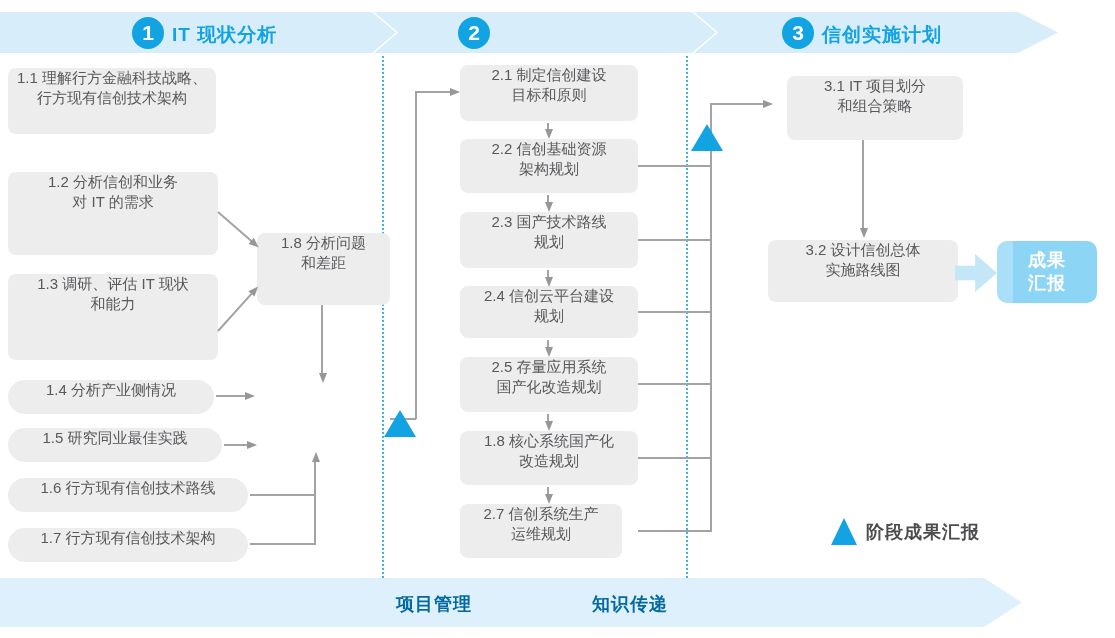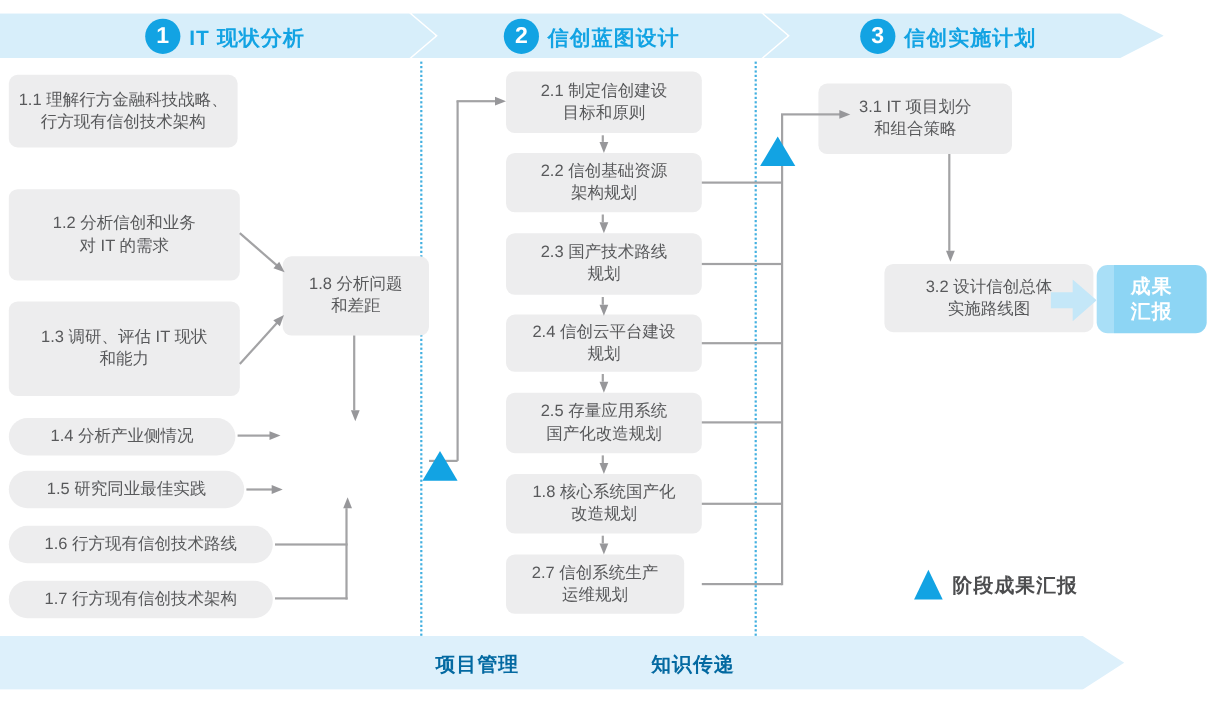--- a/index.html
+++ b/index.html
@@ -10,21 +10,21 @@
   
   .banner{position:absolute;top:12px;height:41px;background:#d7eefa;}
   .banner.b1{left:0;width:396px;clip-path:polygon(0 0,calc(100% - 24px) 0,100% 50%,calc(100% - 24px) 100%,0 100%);}
   .banner.b2{left:374px;width:342px;clip-path:polygon(0 0,calc(100% - 24px) 0,100% 50%,calc(100% - 24px) 100%,0 100%,24px 50%);}
   .banner.b3{left:694px;width:364px;clip-path:polygon(0 0,calc(100% - 40px) 0,100% 50%,calc(100% - 40px) 100%,0 100%,24px 50%);}
   .badge{position:absolute;top:17px;width:32px;height:32px;border-radius:50%;background:#12a3e3;color:#fff;
     font-weight:bold;font-size:21px;display:flex;align-items:center;justify-content:center;}
   .ptitle{position:absolute;top:22px;font-size:19px;font-weight:bold;color:#12a3e3;letter-spacing:1px;white-space:nowrap;}
   
   .node{position:absolute;background:#ededee;border-radius:8px;color:#58595b;font-size:15px;line-height:1.35;
-    display:flex;flex-direction:column;align-items:center;justify-content:center;text-align:center;white-space:nowrap;}
+    display:flex;flex-direction:column;align-items:center;text-align:center;white-space:nowrap;}
   .pill{border-radius:17px;}
   
   .hline{position:absolute;height:0;border-top:2px solid #a3a3a5;}
   .vline{position:absolute;width:0;border-left:2px solid #a3a3a5;}
   .diag{position:absolute;height:0;border-top:2px solid #a3a3a5;transform-origin:0 50%;}
   .ar::after{content:"";position:absolute;right:-9px;top:-5px;width:0;height:0;
     border-left:10px solid #97979a;border-top:4px solid transparent;border-bottom:4px solid transparent;}
   .ad::after{content:"";position:absolute;left:-4px;bottom:-10px;width:0;height:0;
     border-top:10px solid #97979a;border-left:4px solid transparent;border-right:4px solid transparent;}
   .au::after{content:"";position:absolute;left:-4px;top:-10px;width:0;height:0;
@@ -56,21 +56,20 @@
   <div class="banner b3"></div>
 
   <div class="badge" style="left:132px">
       <span>1</span>
     </div>
   <div class="ptitle" style="left:172px">IT 现状分析</div>
 
   <div class="badge" style="left:458px">
       <span>2</span>
     </div>
-  <div class="ptitle" style="left:498px">信创蓝图设计</div>
 
   <div class="badge" style="left:782px">
       <span>3</span>
     </div>
   <div class="ptitle" style="left:822px">信创实施计划</div>
 
   <div class="dotline" style="left:382px"></div>
   <div class="dotline" style="left:686px"></div>
 
   <div class="node" style="left:8px;top:68px;width:208px;height:66px">
@@ -124,25 +123,25 @@
   </div>
   <div class="node" style="left:460px;top:431px;width:178px;height:54px">
     <span>1.8 核心系统国产化</span>
     <span>改造规划</span>
   </div>
   <div class="node" style="left:460px;top:504px;width:162px;height:54px">
     <span>2.7 信创系统生产</span>
     <span>运维规划</span>
   </div>
 
-  <div class="node" style="left:744px;top:76px;width:176px;height:64px">
+  <div class="node" style="left:787px;top:76px;width:176px;height:64px">
     <span>3.1 IT 项目划分</span>
     <span>和组合策略</span>
   </div>
-  <div class="node" style="left:804px;top:240px;width:190px;height:62px">
+  <div class="node" style="left:768px;top:240px;width:190px;height:62px">
     <span>3.2 设计信创总体</span>
     <span>实施路线图</span>
   </div>
 
   <div class="fatarrow"></div>
   <div class="result">
     <span>成果</span>
     <span>汇报</span>
   </div>
 

